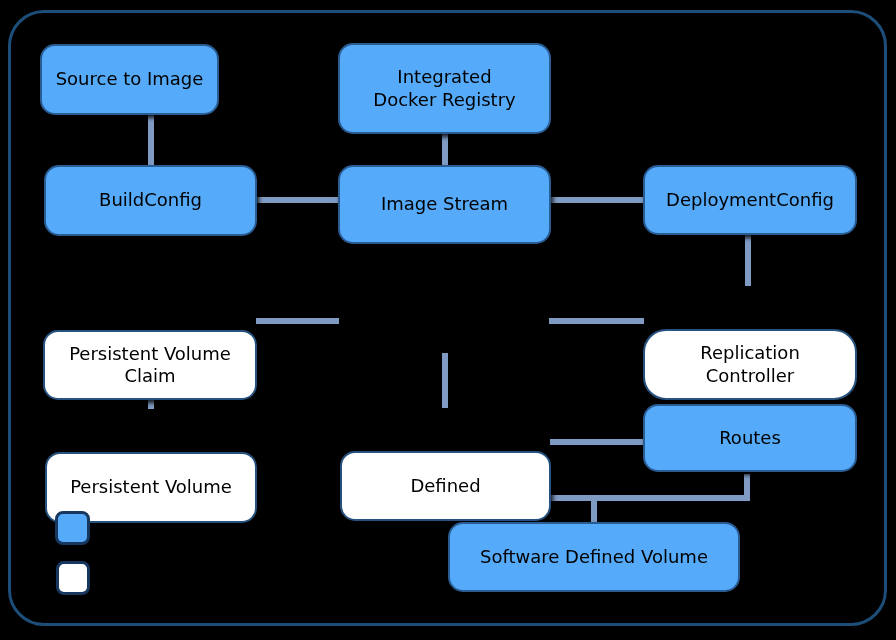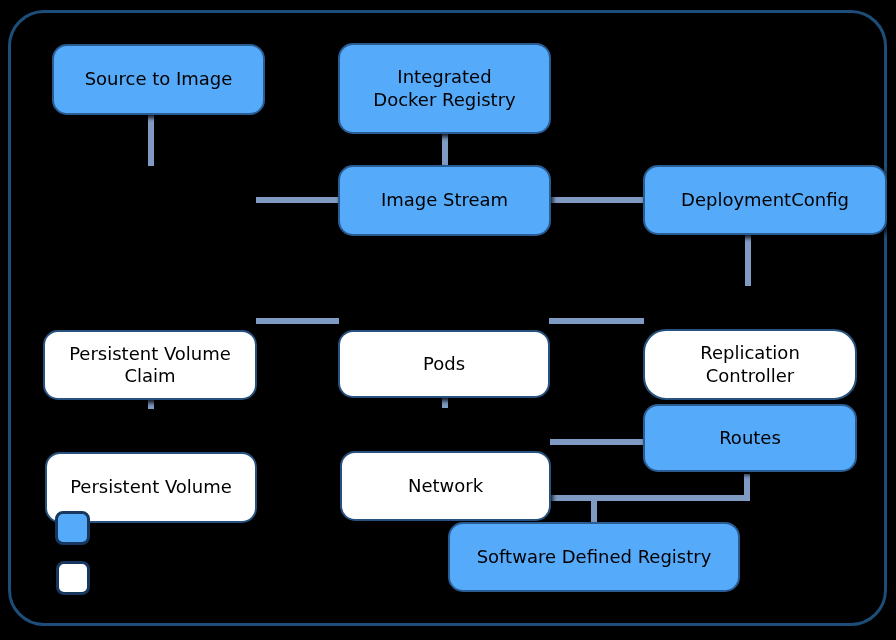--- a/index.html
+++ b/index.html
@@ -55,25 +55,25 @@
   .swatch {
     position: absolute;
     box-sizing: border-box;
     border: 3px solid var(--legend-border, #17375e);
     border-radius: 8px;
   }
   .swatch.blue { background: var(--node-blue, #55aafa); }
   .swatch.white { background: var(--node-white, #ffffff); }
 
   
-  #n-source-to-image           { left: 52px;  top: 44px;  width: 213px; height: 71px; }
+  #n-source-to-image           { left: 40px;  top: 44px;  width: 179px; height: 71px; }
   #n-integrated-docker-registry{ left: 338px; top: 43px;  width: 213px; height: 91px; }
   #n-buildconfig               { left: 44px;  top: 165px; width: 213px; height: 71px; }
-  #n-image-stream              { left: 338px; top: 165px; width: 213px; height: 71px; }
-  #n-deploymentconfig          { left: 643px; top: 165px; width: 244px; height: 70px; }
+  #n-image-stream              { left: 338px; top: 165px; width: 213px; height: 79px; }
+  #n-deploymentconfig          { left: 643px; top: 165px; width: 214px; height: 70px; }
   #n-persistent-volume-claim   { left: 43px;  top: 286px; width: 214px; height: 70px; }
   #n-pods                      { left: 338px; top: 286px; width: 212px; height: 68px; }
   #n-replication-controller    { left: 643px; top: 285px; width: 214px; height: 71px; border-radius: 23px; }
   #n-persistent-volume         { left: 45px;  top: 408px; width: 212px; height: 71px; }
   #n-services                  { left: 340px; top: 407px; width: 211px; height: 70px; }
   #n-routes                    { left: 643px; top: 404px; width: 214px; height: 68px; }
   #n-software-defined-network  { left: 448px; top: 522px; width: 292px; height: 70px; }
 
   
   #c-s2i-bc      { left: 148px; top: 114px; width: 6px;   height: 52px; }
@@ -113,28 +113,28 @@
   <div class="conn" id="c-pods-svc"></div>
   <div class="conn" id="c-svc-routes"></div>
   <div class="conn" id="c-svc-down"></div>
   <div class="conn" id="c-routes-down"></div>
   <div class="conn" id="c-bus"></div>
   <div class="conn" id="c-bus-sdn"></div>
 
   <div class="node blue" id="n-source-to-image">Source to Image</div>
   <div class="node blue" id="n-integrated-docker-registry">Integrated
 Docker Registry</div>
+  <div class="node blue" id="n-buildconfig">BuildConfig</div>
   <div class="node blue" id="n-image-stream">Image Stream</div>
   <div class="node blue" id="n-deploymentconfig">DeploymentConfig</div>
   <div class="node white" id="n-persistent-volume-claim">Persistent Volume
 Claim</div>
-  <div class="node white" id="n-pods">Pods</div>
   <div class="node white" id="n-replication-controller">Replication
 Controller</div>
   <div class="node white" id="n-persistent-volume">Persistent Volume</div>
-  <div class="node white" id="n-services">Network</div>
+  <div class="node white" id="n-services">Defined</div>
   <div class="node blue" id="n-routes">Routes</div>
-  <div class="node blue" id="n-software-defined-network">Software Defined Registry</div>
+  <div class="node blue" id="n-software-defined-network">Software Defined Volume</div>
 
   <div class="swatch blue" id="legend-blue"></div>
   <div class="swatch white" id="legend-white"></div>
 
 </div>
 
 </body></html>

